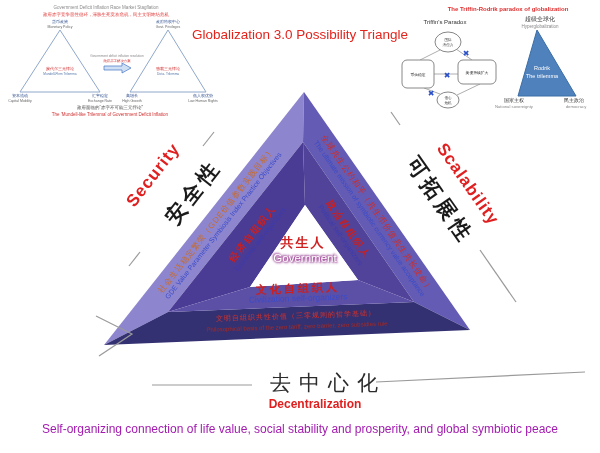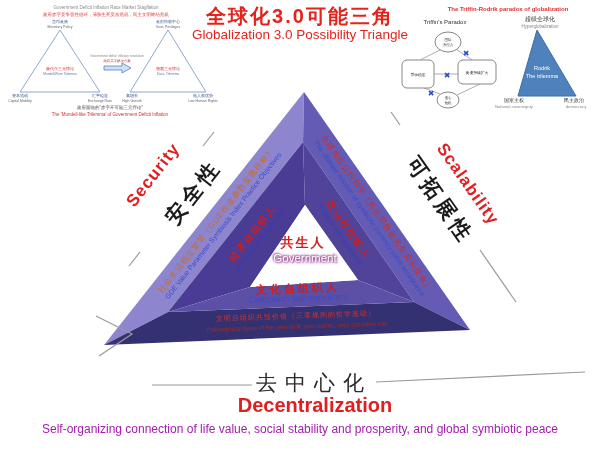--- a/index.html
+++ b/index.html
@@ -20,21 +20,21 @@
   .inner-zh{font-size:9.5px;font-weight:bold;color:#cc1f1f;letter-spacing:2px;}
   .inner-en{font-size:7px;color:#3b3bb0;}
   .center-zh{font-size:13px;font-weight:bold;color:#d01f1f;letter-spacing:2px;}
   .center-en{font-size:11.5px;color:#ffffff;
      text-shadow:1px 1px 2px rgba(150,40,130,.95),-1px -1px 2px rgba(150,40,130,.95),0 0 3px rgba(120,60,160,.8);}
   .bottomface-zh{font-size:11px;font-weight:bold;color:#cc1f1f;letter-spacing:3px;}
   .bottomface-en{font-size:8.5px;color:#3b4bc8;}
   .bar-zh{font-size:7px;color:#d93025;letter-spacing:1px;}
   .bar-en{font-size:6px;color:#a8281e;}
   .decen-zh{font-size:21px;color:#2b2b2b;letter-spacing:8px;}
-  .decen-en{font-size:20px;font-weight:bold;color:#e02020;}
+  .decen-en{font-size:12px;font-weight:bold;color:#e02020;}
   .caption{font-size:12px;color:#a21caf;}
   svg{position:absolute;left:0;top:0;}
 </style>
 </head>
 <body>
 
 <div class="stage">
 
   <svg width="600" height="453" viewBox="0 0 600 453">
 
@@ -125,21 +125,20 @@
       <text x="542" y="78" font-size="5.5" fill="#ffffff" text-anchor="middle">The trilemma</text>
       <text x="540" y="21" font-size="6" fill="#333333" text-anchor="middle">超级全球化</text>
       <text x="540" y="28" font-size="4.5" fill="#888888" text-anchor="middle">Hyperglobalization</text>
       <text x="514" y="102" font-size="5" fill="#333333" text-anchor="middle">国家主权</text>
       <text x="514" y="108" font-size="4.2" fill="#888888" text-anchor="middle">National sovereignty</text>
       <text x="574" y="102" font-size="5" fill="#333333" text-anchor="middle">民主政治</text>
       <text x="576" y="108" font-size="4.2" fill="#888888" text-anchor="middle">democracy</text>
     </g>
   </svg>
 
-  <div class="abs title-zh" style="left:300px;top:16px;">全球化3.0可能三角</div>
   <div class="abs title-en" style="left:300px;top:35px;">Globalization 3.0 Possibility Triangle</div>
 
   <div class="abs r-l vertex-en" style="left:153px;top:175px;">Security</div>
   <div class="abs r-l vertex-zh" style="left:193px;top:192px;">安全性</div>
 
   <div class="abs r-r vertex-en" style="left:468px;top:184px;">Scalability</div>
   <div class="abs r-r vertex-zh" style="left:440px;top:200px;">可拓展性</div>
 
   <div class="abs r-l" style="left:220px;top:223px;">
     <div class="edge-zh">社会生活稳定繁荣（GDE价值参数实践目标）</div>
@@ -165,18 +164,18 @@
   <div class="abs center-en" style="left:305px;top:258px;">Government</div>
 
   <div class="abs r-b" style="left:298px;top:293px;">
     <div class="bottomface-zh">文化自组织人</div>
     <div class="bottomface-en">Civilization self-organizers</div>
   </div>
 
   <div class="abs r-b bar-zh" style="left:296px;top:316px;">文明自组织共性价值（三零规则的哲学基础）</div>
   <div class="abs r-b bar-en" style="left:297px;top:327px;">Philosophical basis of the zero tariff, zero barrier, zero subsidies rule</div>
 
-  <div class="abs decen-zh" style="left:314px;top:383px;text-align:center;">去中心化</div>
+  <div class="abs decen-zh" style="left:328px;top:383px;text-align:center;">去中心化</div>
   <div class="abs decen-en" style="left:315px;top:405px;">Decentralization</div>
 
   <div class="abs caption" style="left:300px;top:430px;">Self-organizing connection of life value, social stability and prosperity, and global symbiotic peace</div>
 
 </div>
 
 </body></html>

